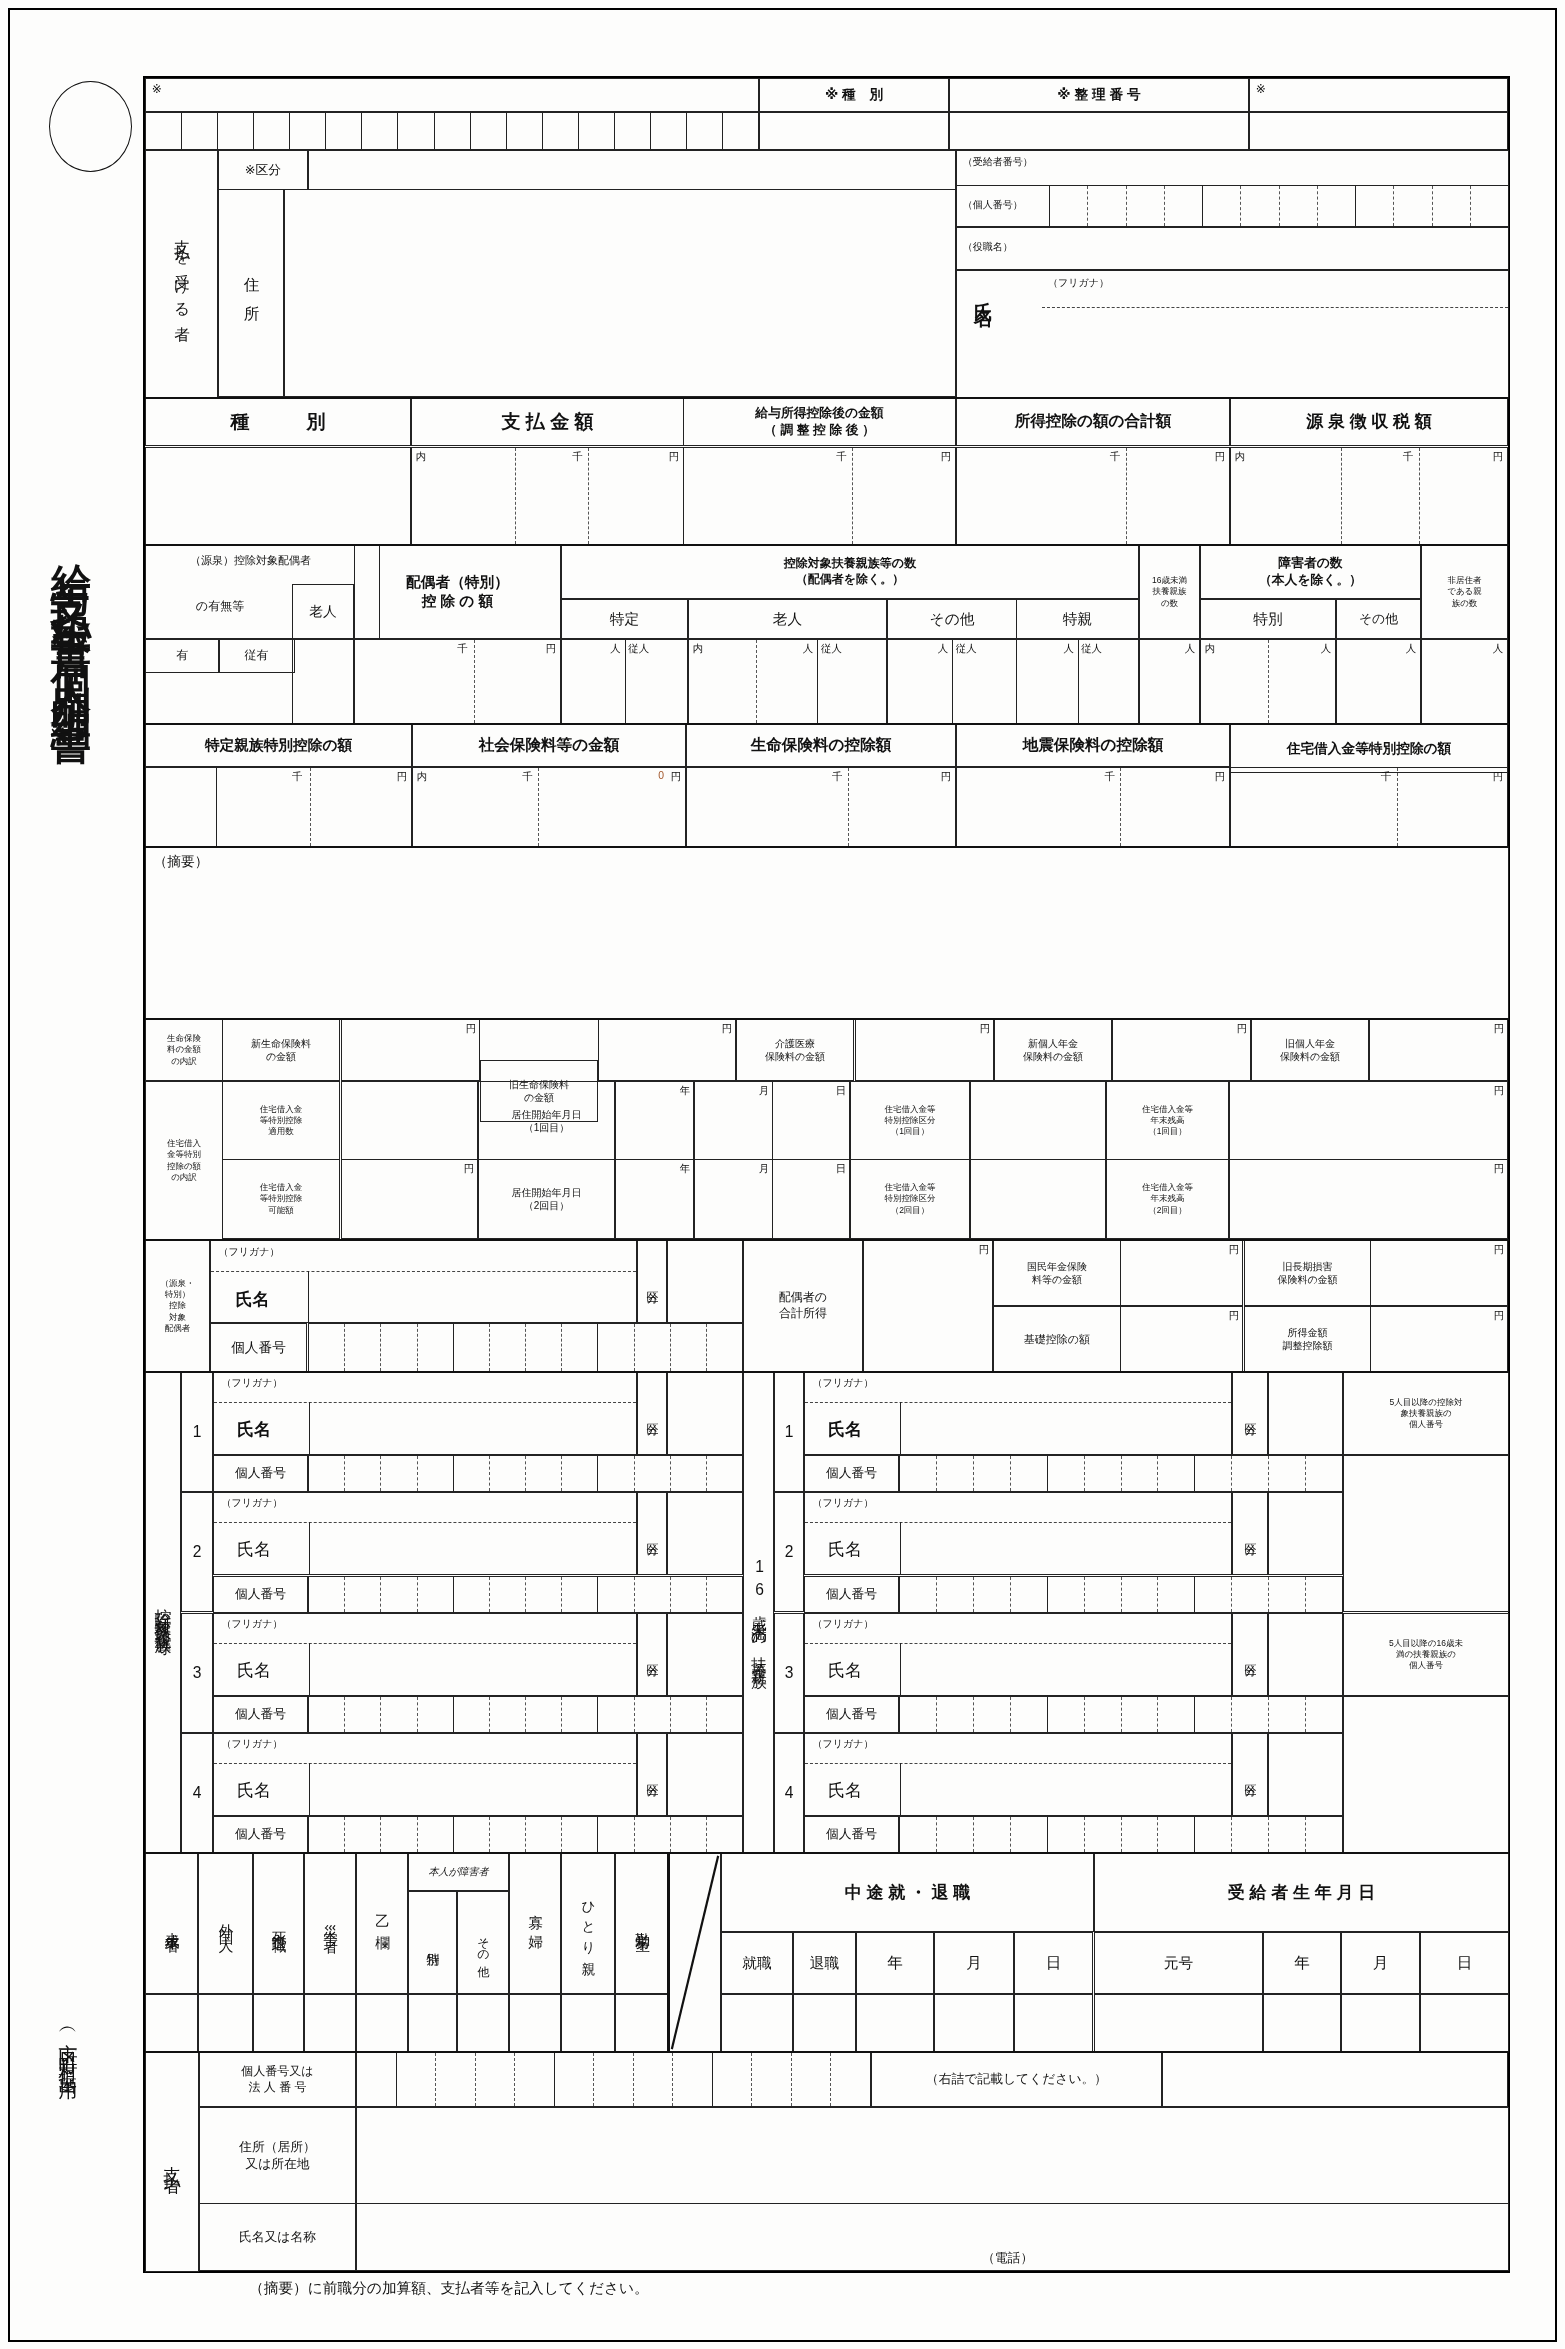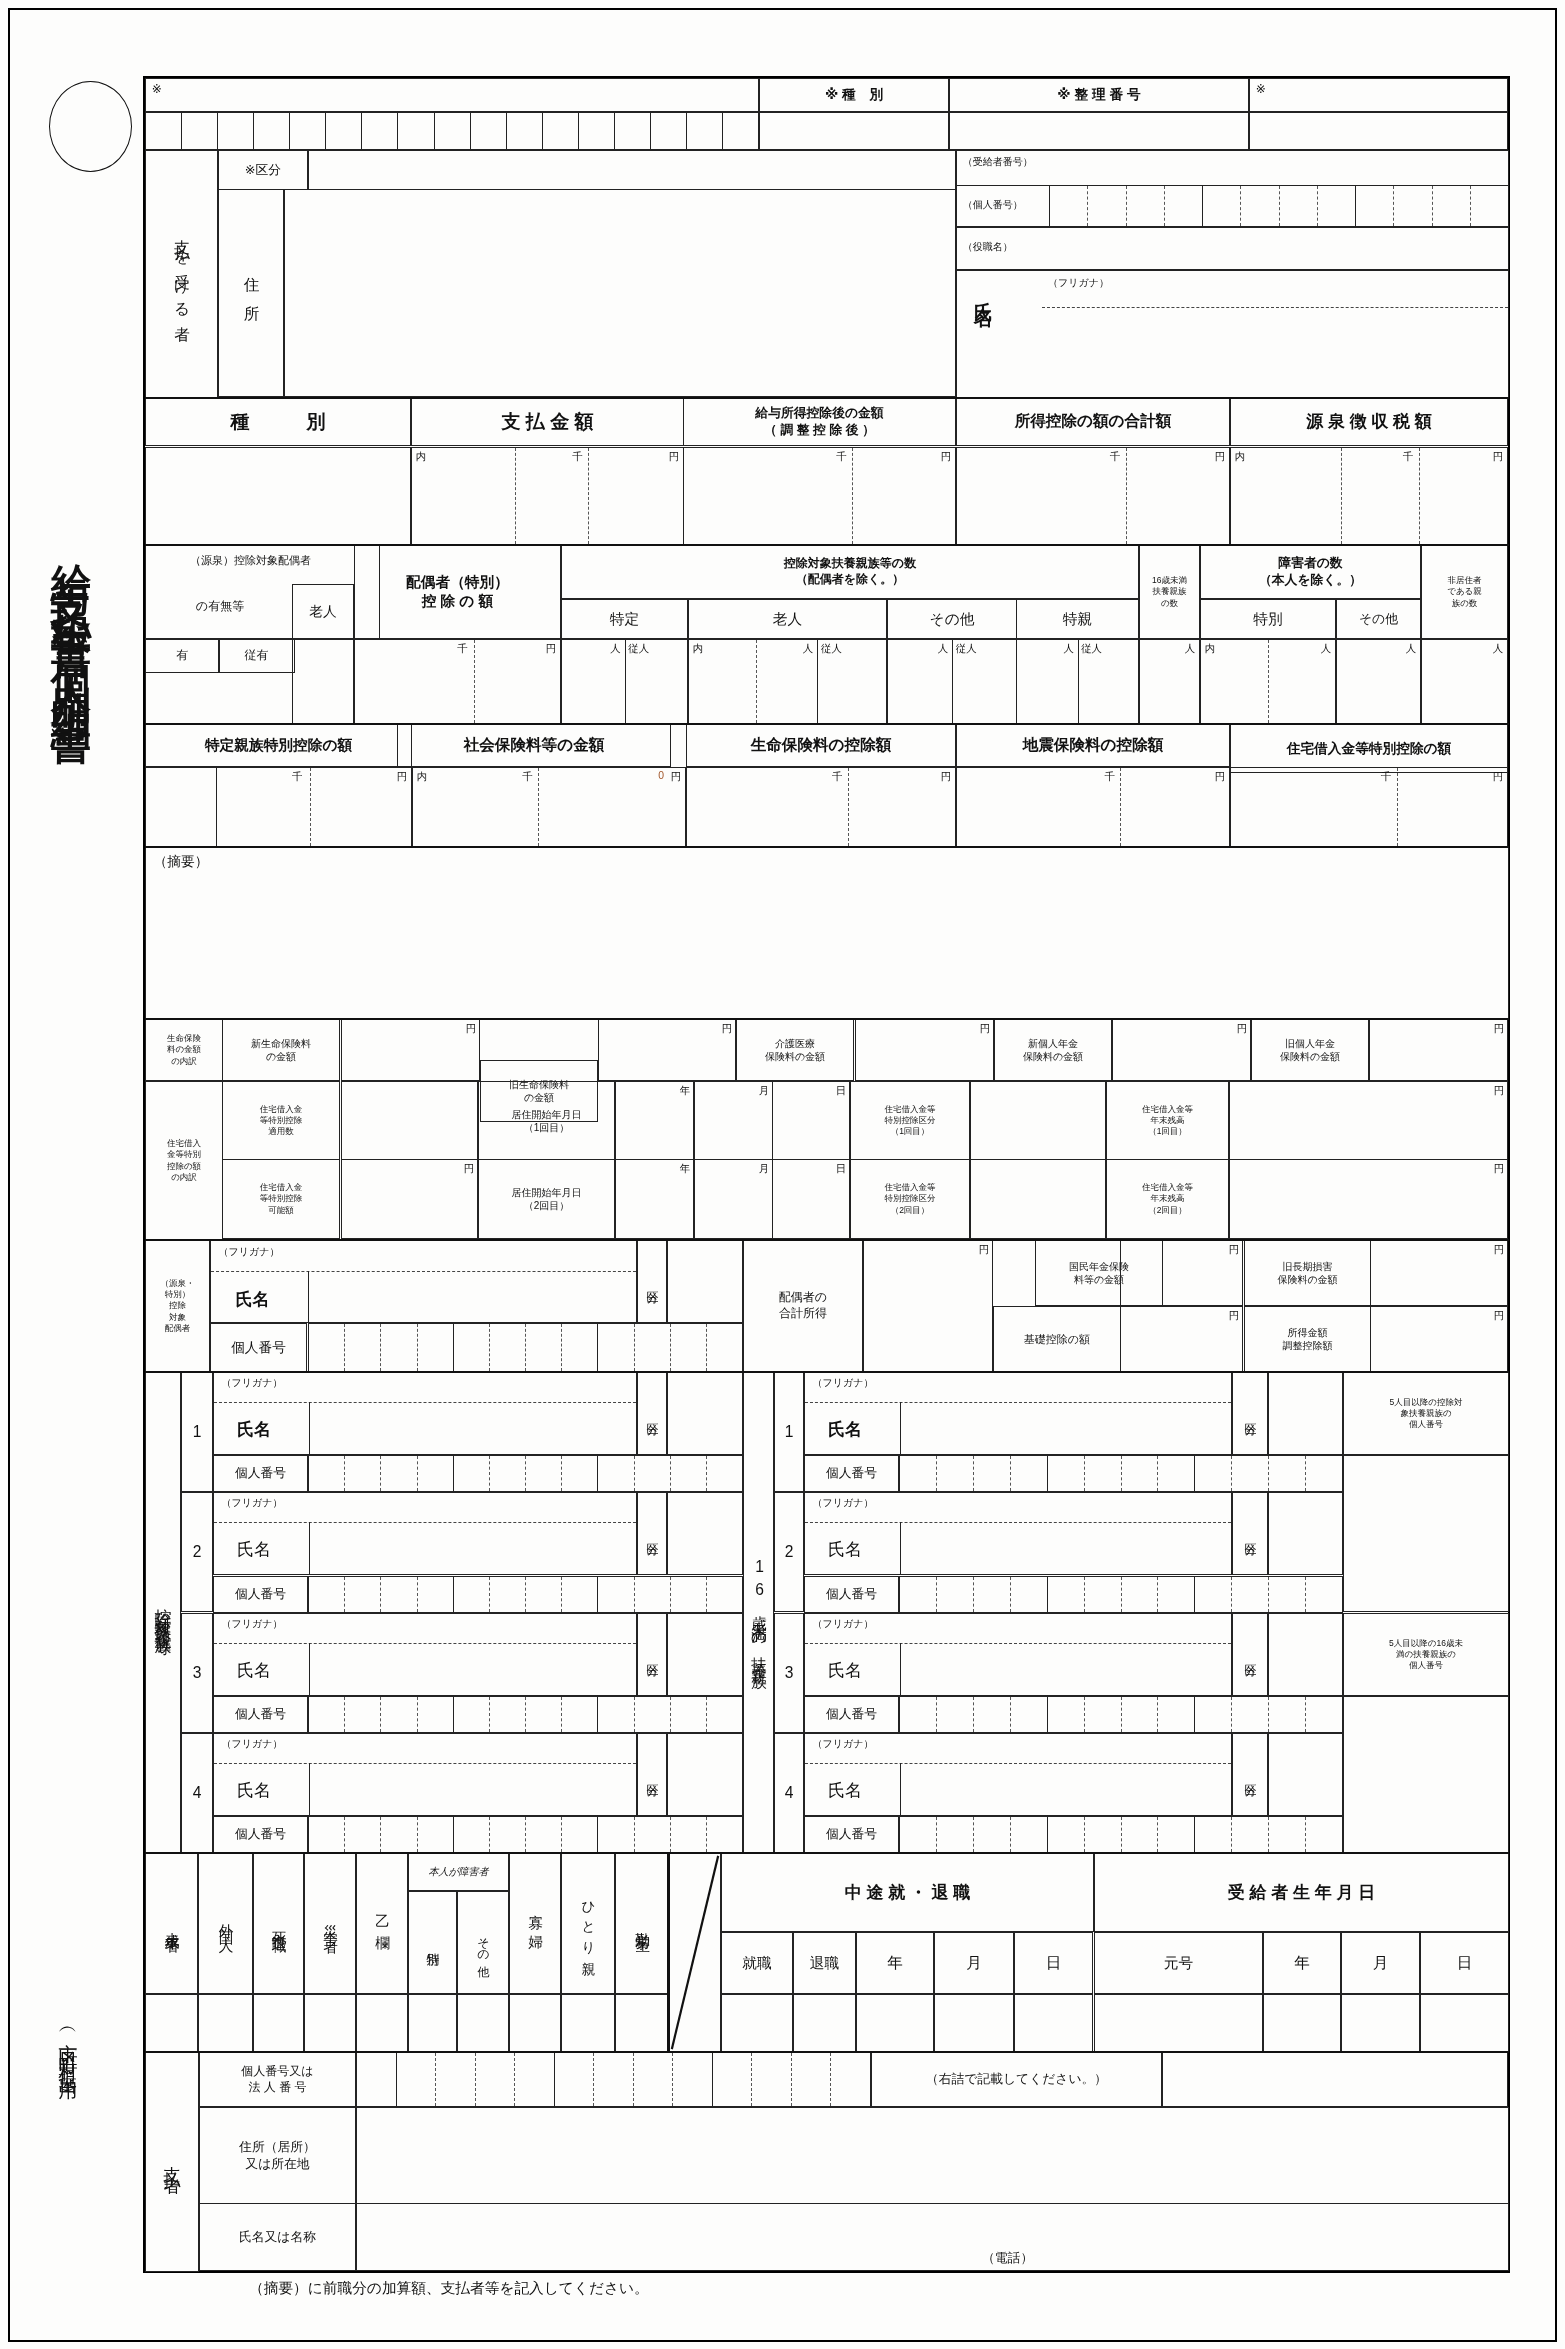--- a/index.html
+++ b/index.html
@@ -205,21 +205,21 @@
     <span class="mk" style="right:3.8px">人</span>
   </div>
   <div class="c f f8 pre" style="left:1421px;top:545px;width:87px;height:94px;">非居住者
 である親
 族の数</div>
   <div class="c" style="left:1421px;top:639px;width:87px;height:85px;">
     <span class="mk" style="right:3.8px">人</span>
   </div>
 
   <div class="c f f15 b" style="left:145px;top:724px;width:267px;height:43px;">特定親族特別控除の額</div>
-  <div class="c f f16 b" style="left:397px;top:724px;width:274px;height:43px;">社会保険料等の金額</div>
+  <div class="c f f16 b" style="left:412px;top:724px;width:274px;height:43px;">社会保険料等の金額</div>
   <div class="c f f16 b" style="left:686px;top:724px;width:270px;height:43px;">生命保険料の控除額</div>
   <div class="c f f16 b" style="left:956px;top:724px;width:274px;height:43px;">地震保険料の控除額</div>
   <div class="c f f14 b" style="left:1230px;top:724px;width:278px;height:49px;">住宅借入金等特別控除の額</div>
   <div class="c" style="left:145px;top:767px;width:267px;height:80px;">
     <span class="sv" style="left:70px"></span>
     <span class="mk" style="right:41%">千</span>
     <span class="dv" style="left:62%"></span>
     <span class="mk" style="right:3.8px">円</span>
   </div>
   <div class="c" style="left:412px;top:767px;width:274px;height:80px;">
@@ -361,21 +361,21 @@
       <i class="s"></i>
       <i></i>
       <i></i>
       <i></i>
   </div>
   <div class="c f f12 pre" style="left:743px;top:1240px;width:120px;height:132px;">配偶者の
 合計所得</div>
   <div class="c" style="left:863px;top:1240px;width:130px;height:132px;">
       <span class="mk" style="right:2.8px">円</span>
     </div>
-  <div class="c f f10 pre" style="left:993px;top:1240px;width:128px;height:66px;margin-left:42px;">国民年金保険
+  <div class="c f f10 pre" style="left:993px;top:1240px;width:128px;height:66px;">国民年金保険
 料等の金額</div>
   <div class="c" style="left:1120px;top:1240px;width:123px;height:66px;">
       <span class="mk" style="right:2.8px">円</span>
     </div>
   <div class="c f f10 pre" style="left:1244px;top:1240px;width:127px;height:66px;">旧長期損害
 保険料の金額</div>
   <div class="c" style="left:1370px;top:1240px;width:138px;height:66px;">
       <span class="mk" style="right:2.8px">円</span>
     </div>
   <div class="c f f11" style="left:993px;top:1306px;width:128px;height:66px;">基礎控除の額</div>

